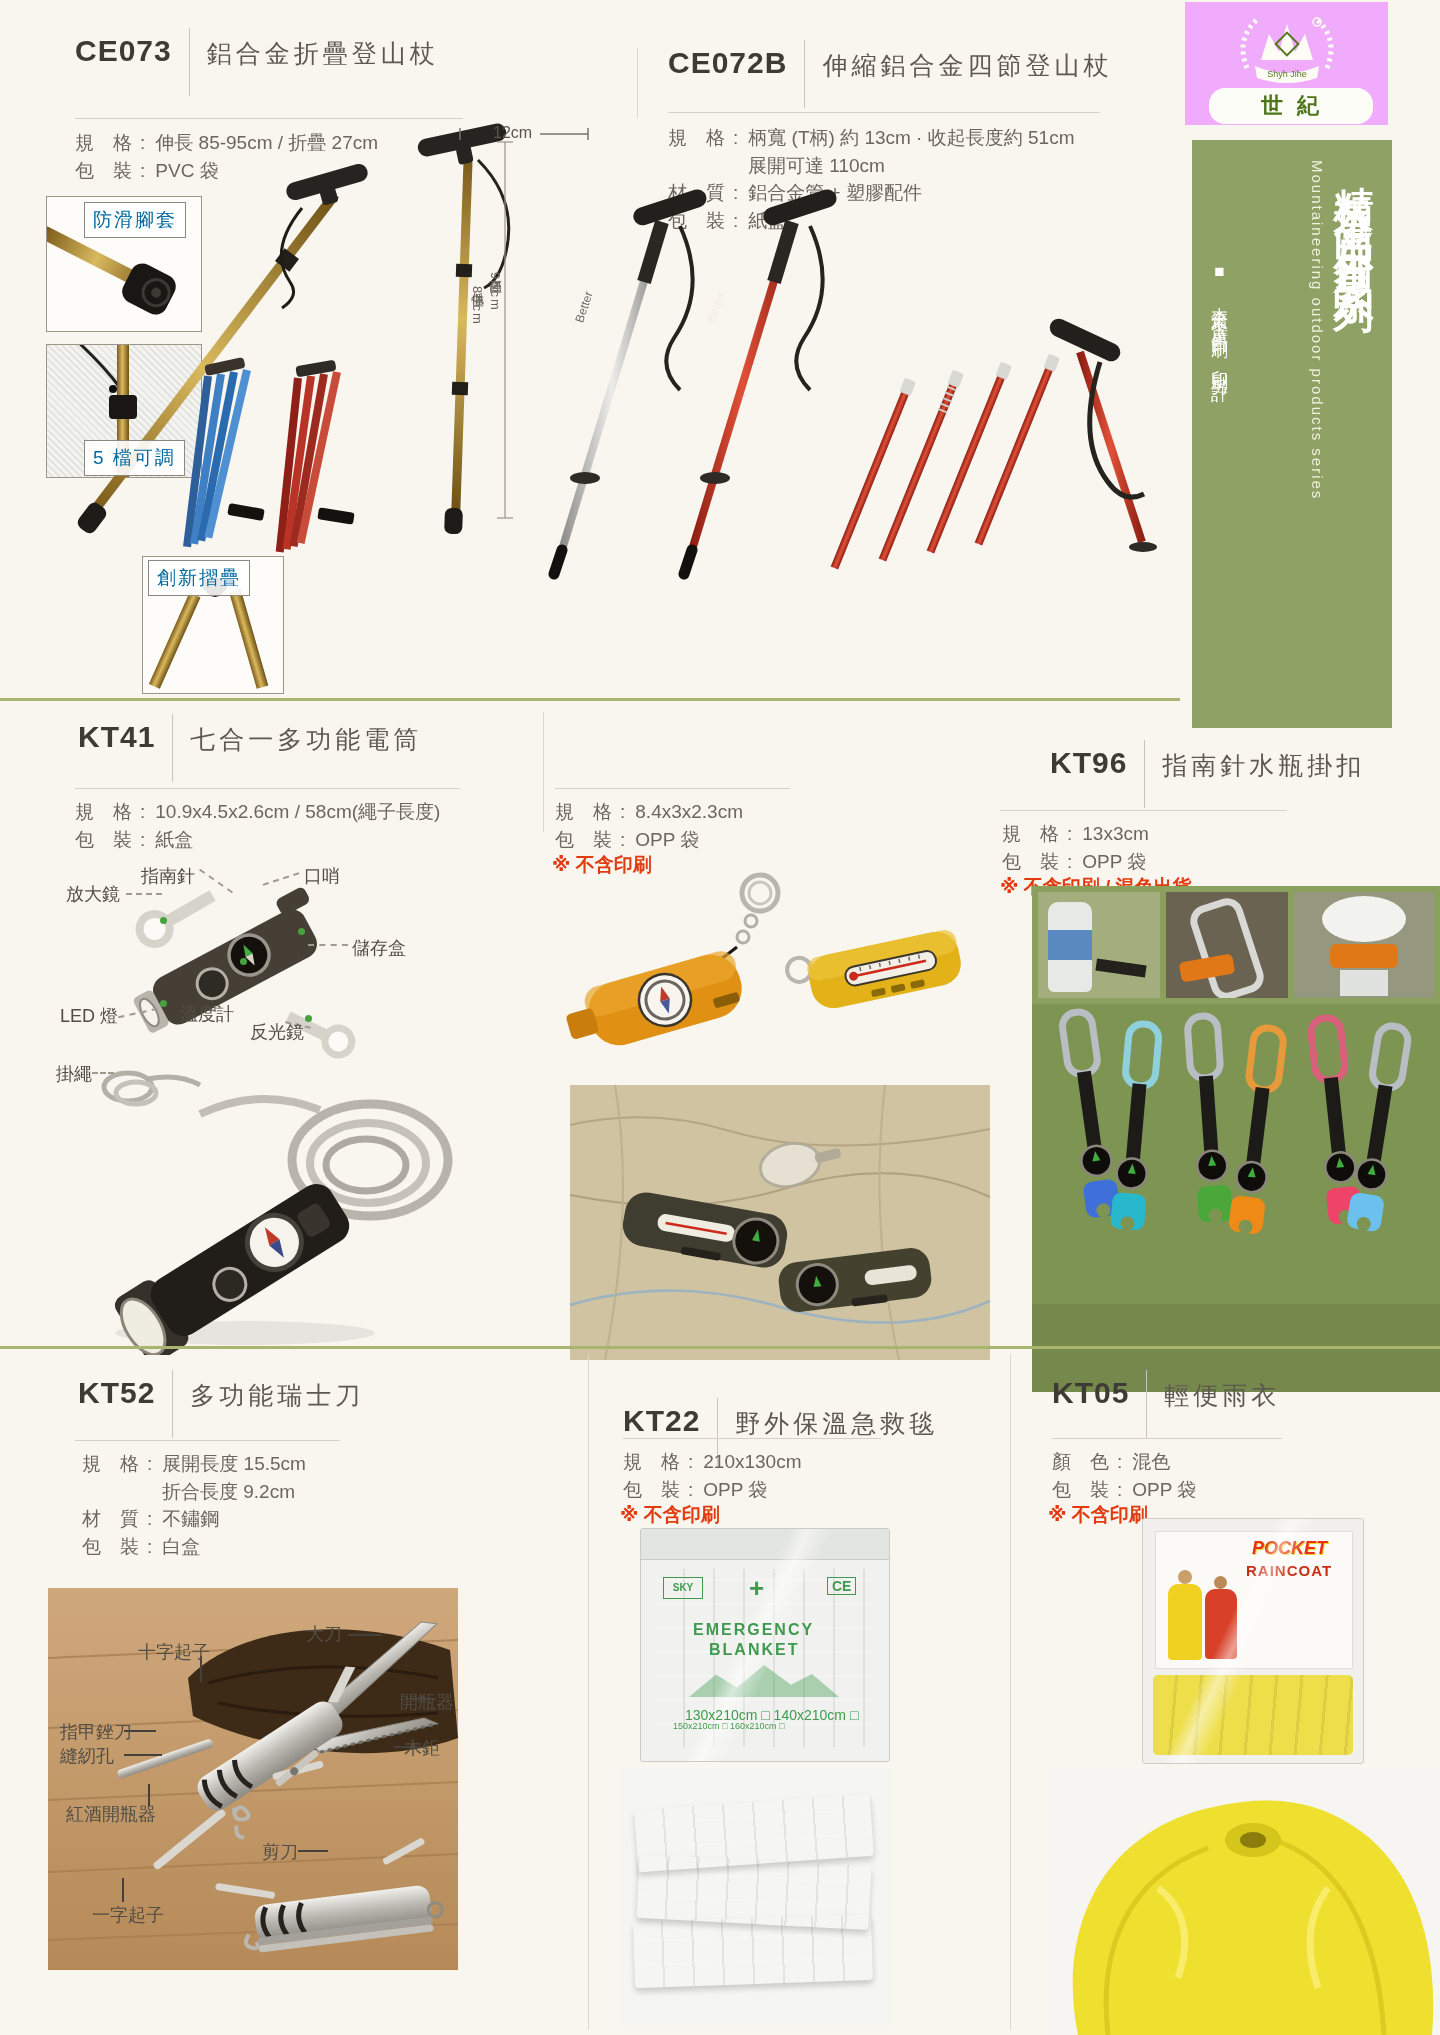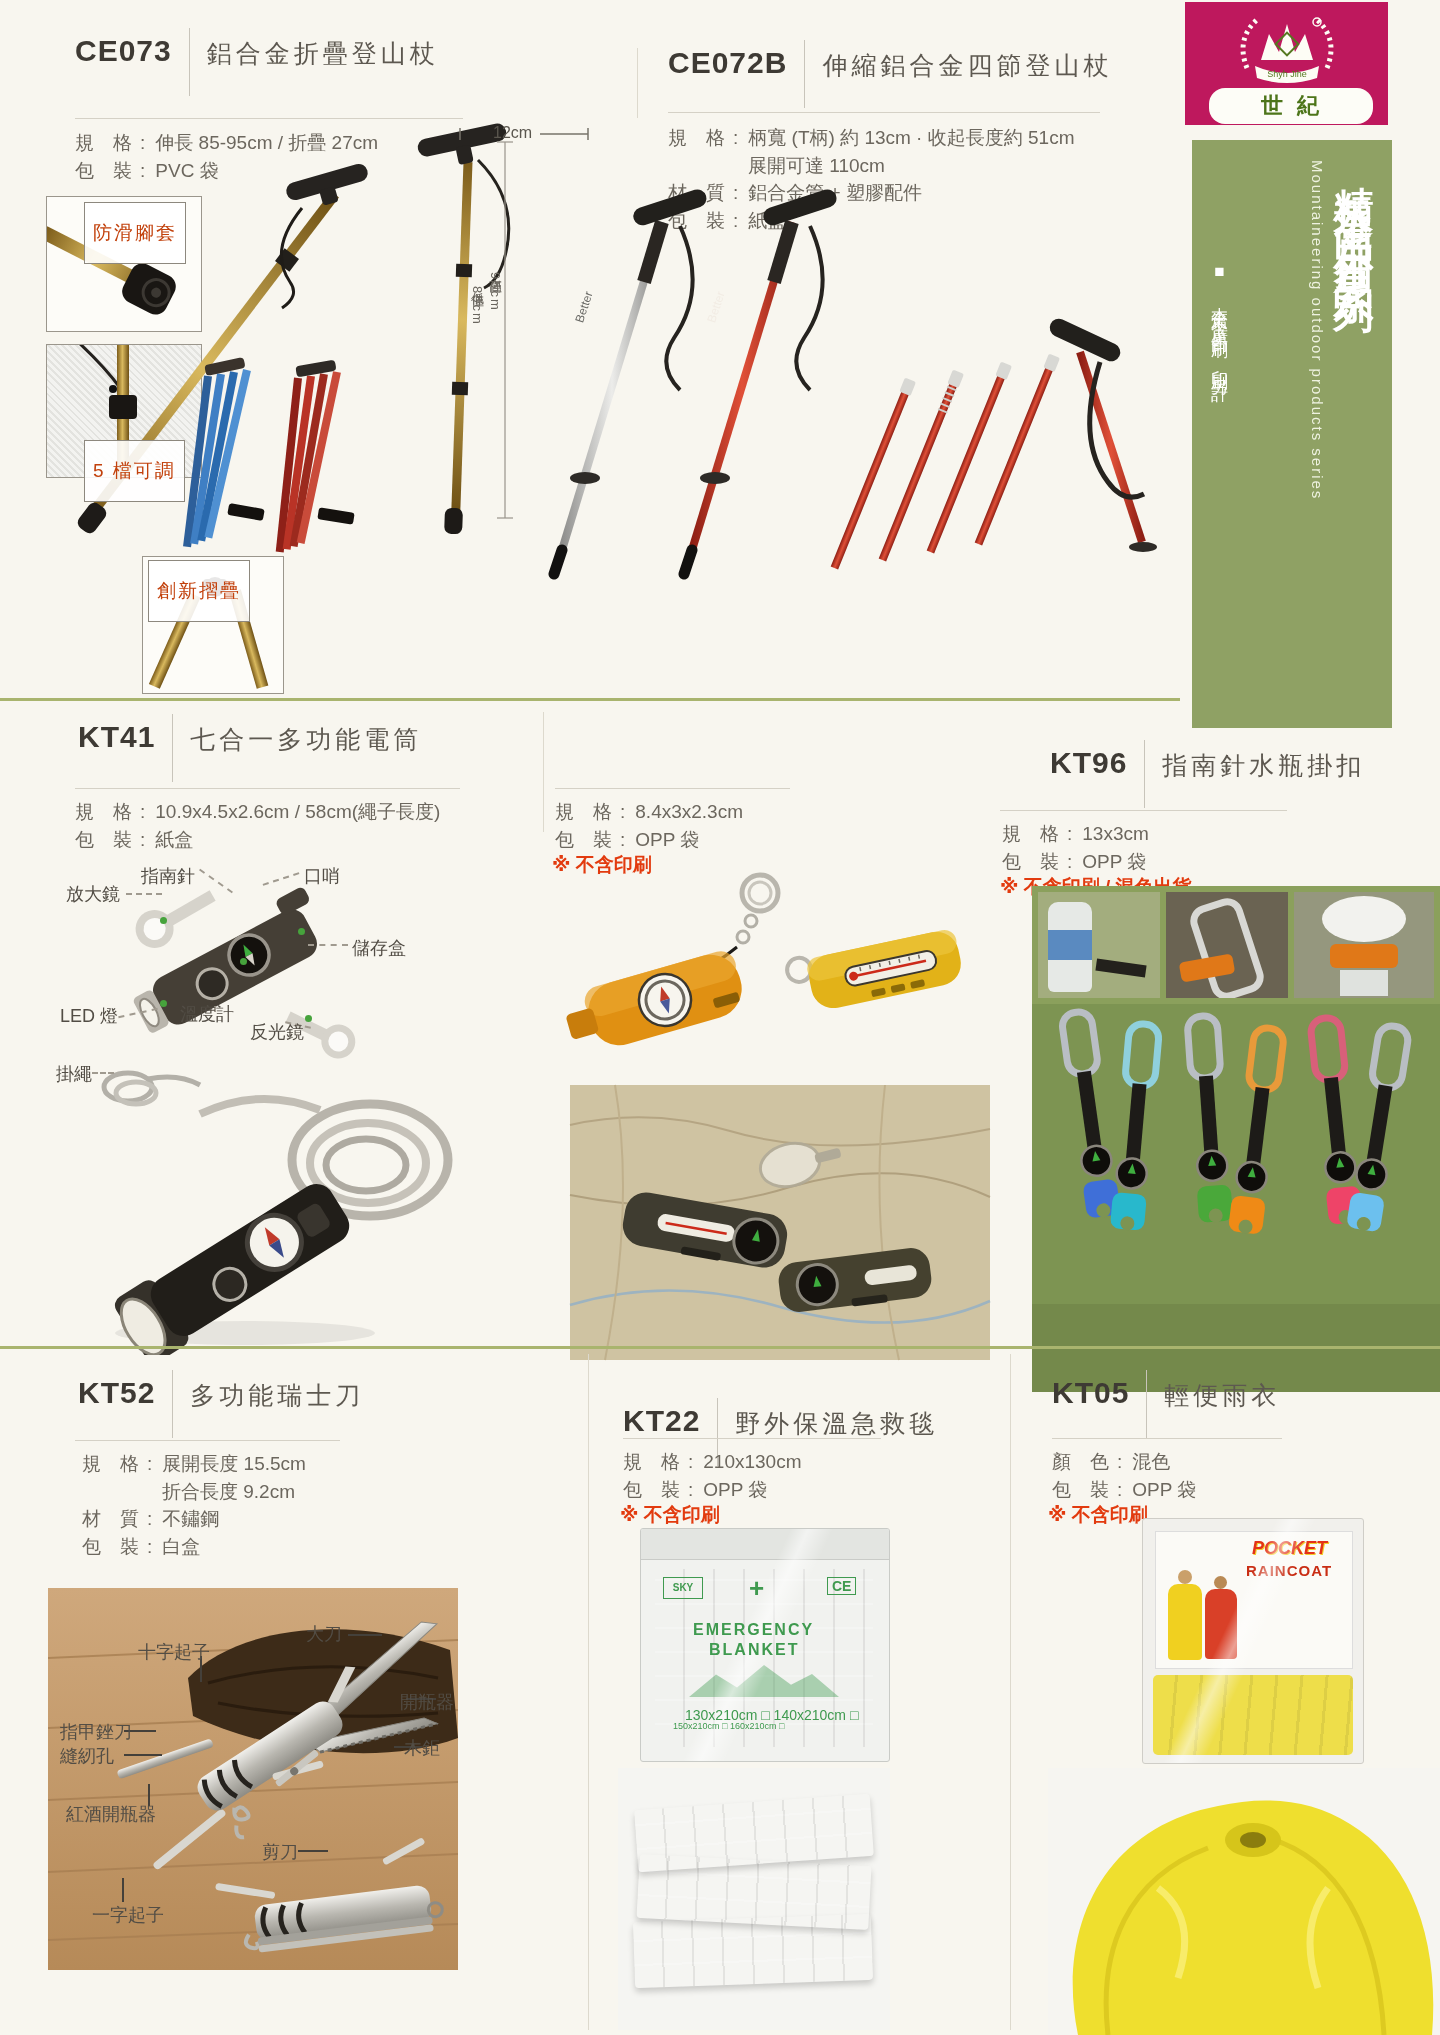--- a/index.html
+++ b/index.html
@@ -21,28 +21,28 @@
   
   .greenline{position:absolute;height:3px;background:#a9b46e;}
   .colsep{position:absolute;width:1px;background:#ddd9cd;}
   
   .co{position:absolute;font-size:18px;color:#524d45;white-space:nowrap;z-index:6;}
   .dashline{position:absolute;border-top:2px dashed #a09a8f;z-index:5;}
   .gdot{position:absolute;width:7px;height:7px;border-radius:50%;background:#46a33c;z-index:6;}
   .leadline{position:absolute;background:#44403a;z-index:5;}
   
   .inset{position:absolute;background:#fdfcf8;border:1px solid #9b968c;overflow:hidden;}
-  .inset-label{position:absolute;font-size:19px;color:#c2410c;background:rgba(255,255,255,.9);
-               border:1px solid #8d887e;padding:17px 8px;white-space:nowrap;z-index:4;letter-spacing:2px;}
+  .inset-label{position:absolute;font-size:19px;color:#0369a1;background:rgba(255,255,255,.9);
+               border:1px solid #8d887e;padding:4px 8px;white-space:nowrap;z-index:4;letter-spacing:2px;}
   .dim{position:absolute;font-size:16px;color:#5a564e;z-index:6;}
   .vdim{position:absolute;writing-mode:vertical-rl;text-orientation:mixed;font-size:13px;color:#6a665e;
         letter-spacing:2px;z-index:6;}
   .vdim span{display:block;}
   
-  .logo-box{position:absolute;background:#be185d;}
+  .logo-box{position:absolute;background:#f0abfc;}
   .brand-pill{position:absolute;background:#fdfdf7;border-radius:16px;color:#4d751a;font-weight:bold;
               font-size:22px;text-align:center;letter-spacing:14px;padding:3px 0 3px 12px;}
   .side-panel{position:absolute;background:#8fa164;}
   .v-title{position:absolute;writing-mode:vertical-rl;text-orientation:mixed;color:#fff;
            font-weight:bold;font-size:40px;letter-spacing:12px;}
   .v-sub{position:absolute;writing-mode:vertical-rl;text-orientation:mixed;color:#eef2e0;
          font-size:15px;letter-spacing:2px;}
   .v-note{position:absolute;writing-mode:vertical-rl;text-orientation:mixed;color:#fff;
           font-size:17px;letter-spacing:5px;}
   

